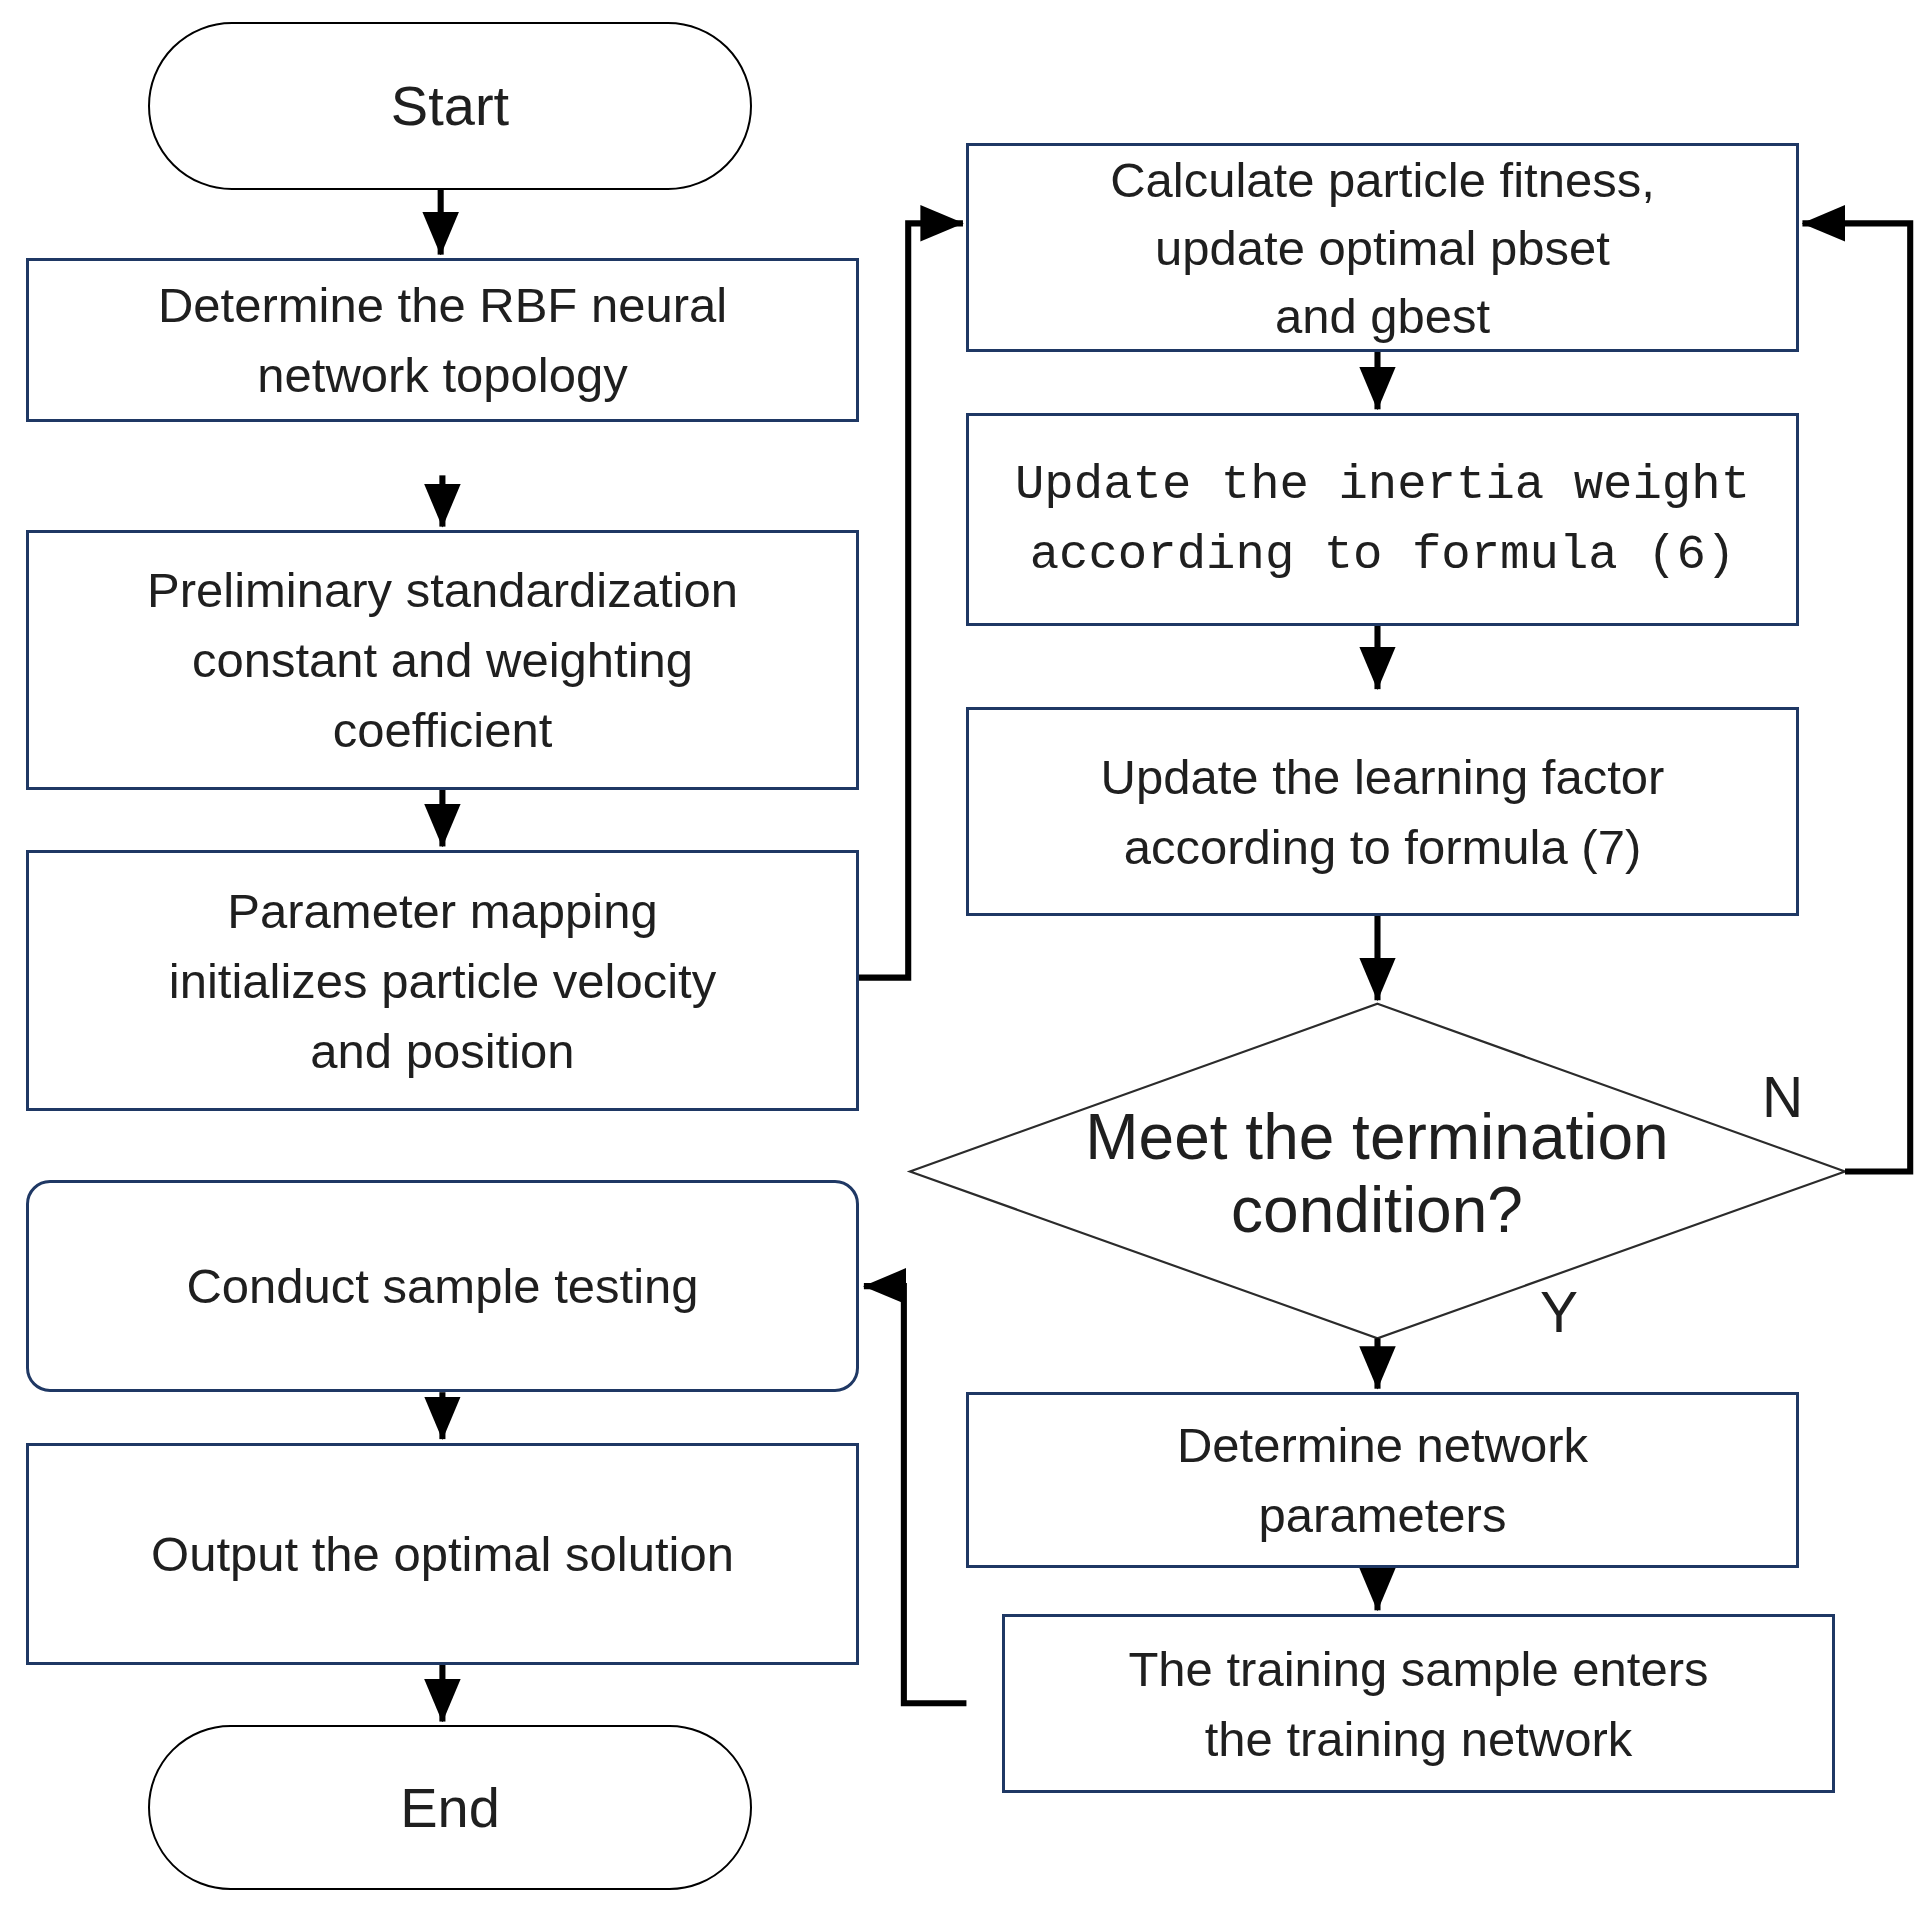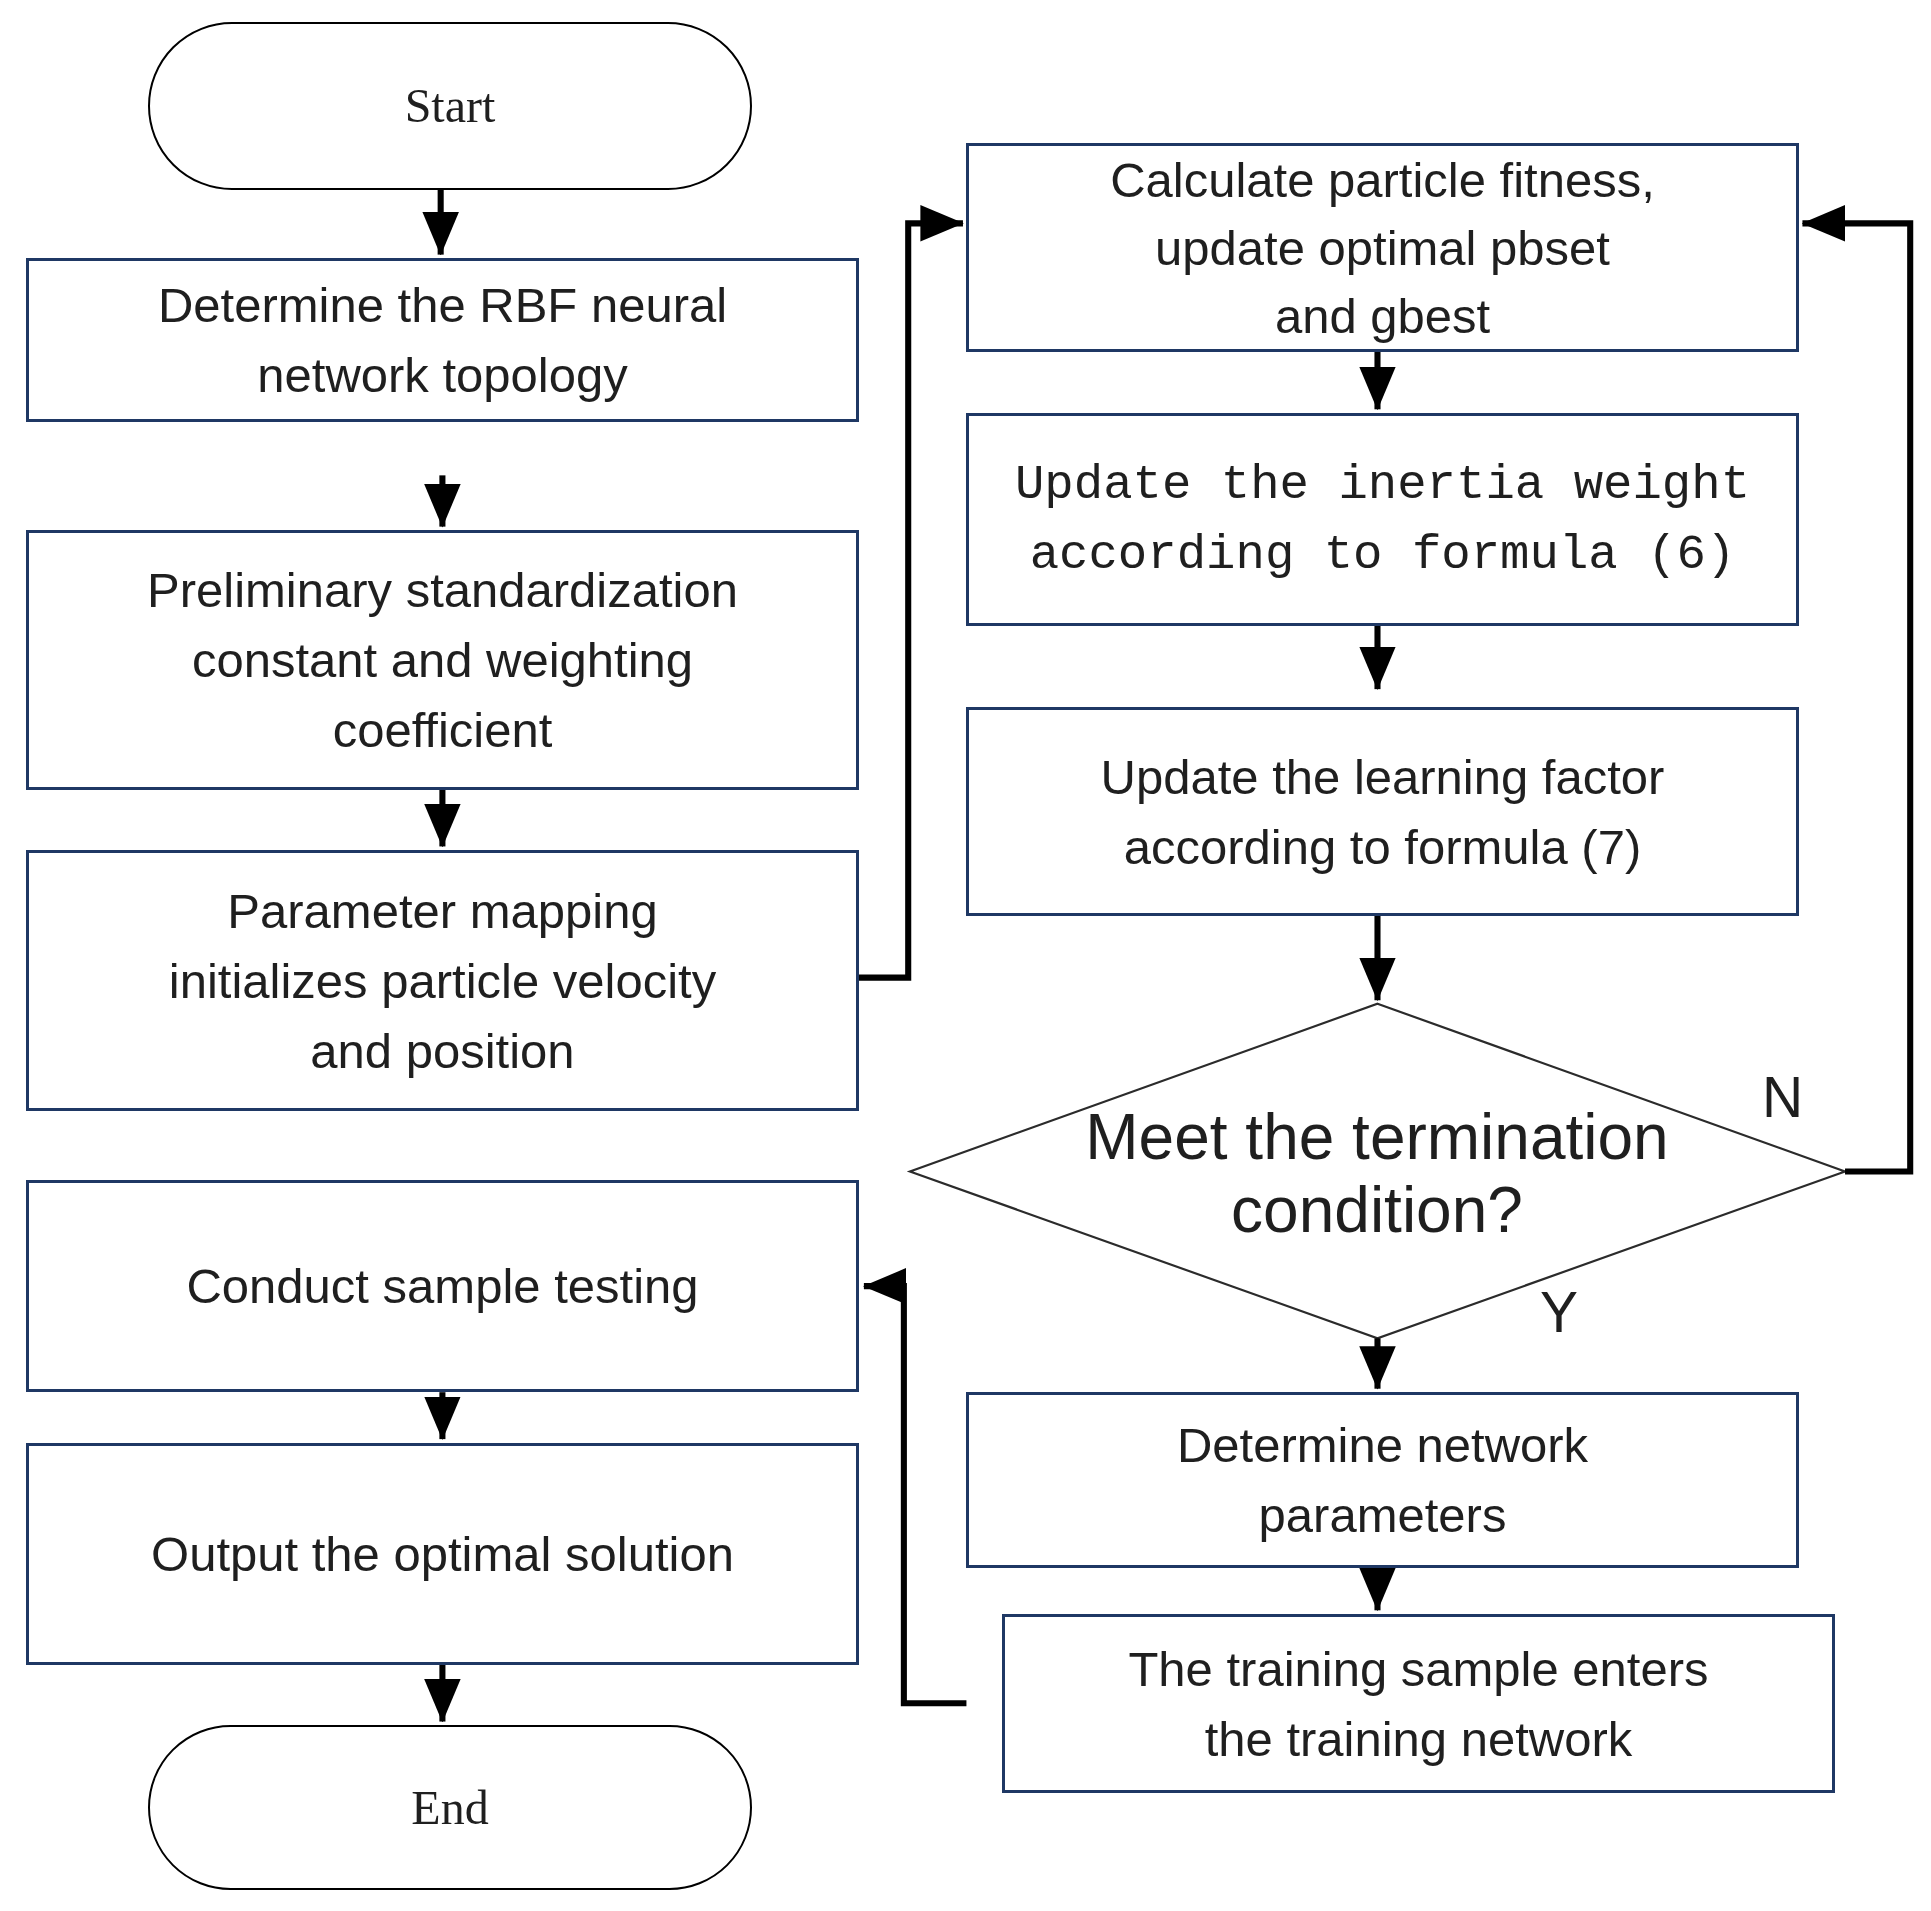--- a/index.html
+++ b/index.html
@@ -26,22 +26,21 @@
     justify-content: center;
     text-align: center;
     font-size: 49px;
     line-height: 70px;
     background: #ffffff;
   }
   .process { border: 3.5px solid #1f3864; }
   .terminator {
     border: 2.6px solid #000000;
     border-radius: 87px;
-    font-size: 48px;
-    font-family: Liberation Serif, serif;
+    font-size: 56px;
   }
   .decision-text {
     position: absolute;
     display: flex;
     flex-direction: column;
     align-items: center;
     justify-content: center;
     text-align: center;
     font-size: 64px;
     line-height: 73px;
@@ -102,21 +101,21 @@
     <span>constant and weighting</span>
     <span>coefficient</span>
   </div>
 
   <div class="node process" style="left:26px; top:850px; width:833px; height:261px;">
     <span>Parameter mapping</span>
     <span>initializes particle velocity</span>
     <span>and position</span>
   </div>
 
-  <div class="node process" style="left:26px; top:1180px; width:833px; height:212px;">
+  <div class="node process" style="left:26px; top:1180px; width:833px; height:212px;border-radius:24px;">
     <span>Conduct sample testing</span>
   </div>
 
   <div class="node process" style="left:26px; top:1443px; width:833px; height:222px;">
     <span>Output the optimal solution</span>
   </div>
 
   <div class="node terminator" style="left:148px; top:1725px; width:604px; height:165px;">
     <span>End</span>
   </div>

